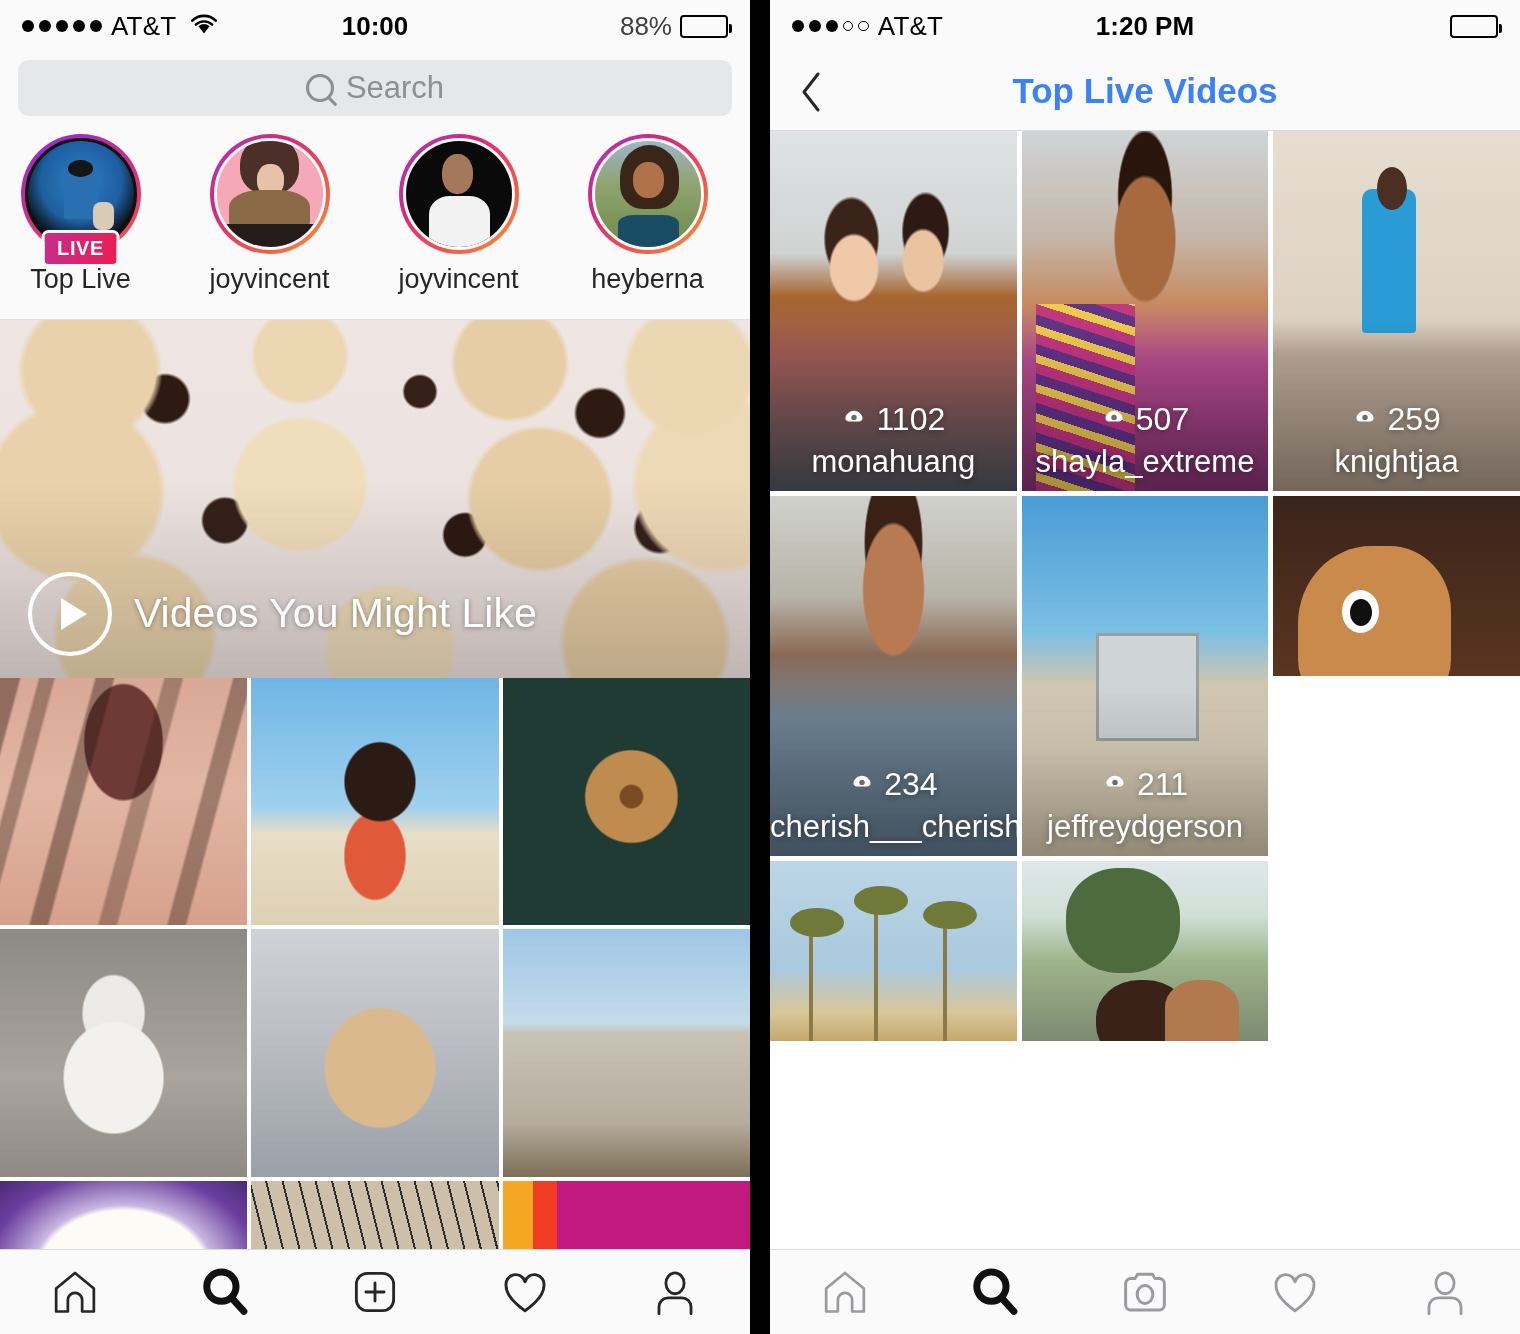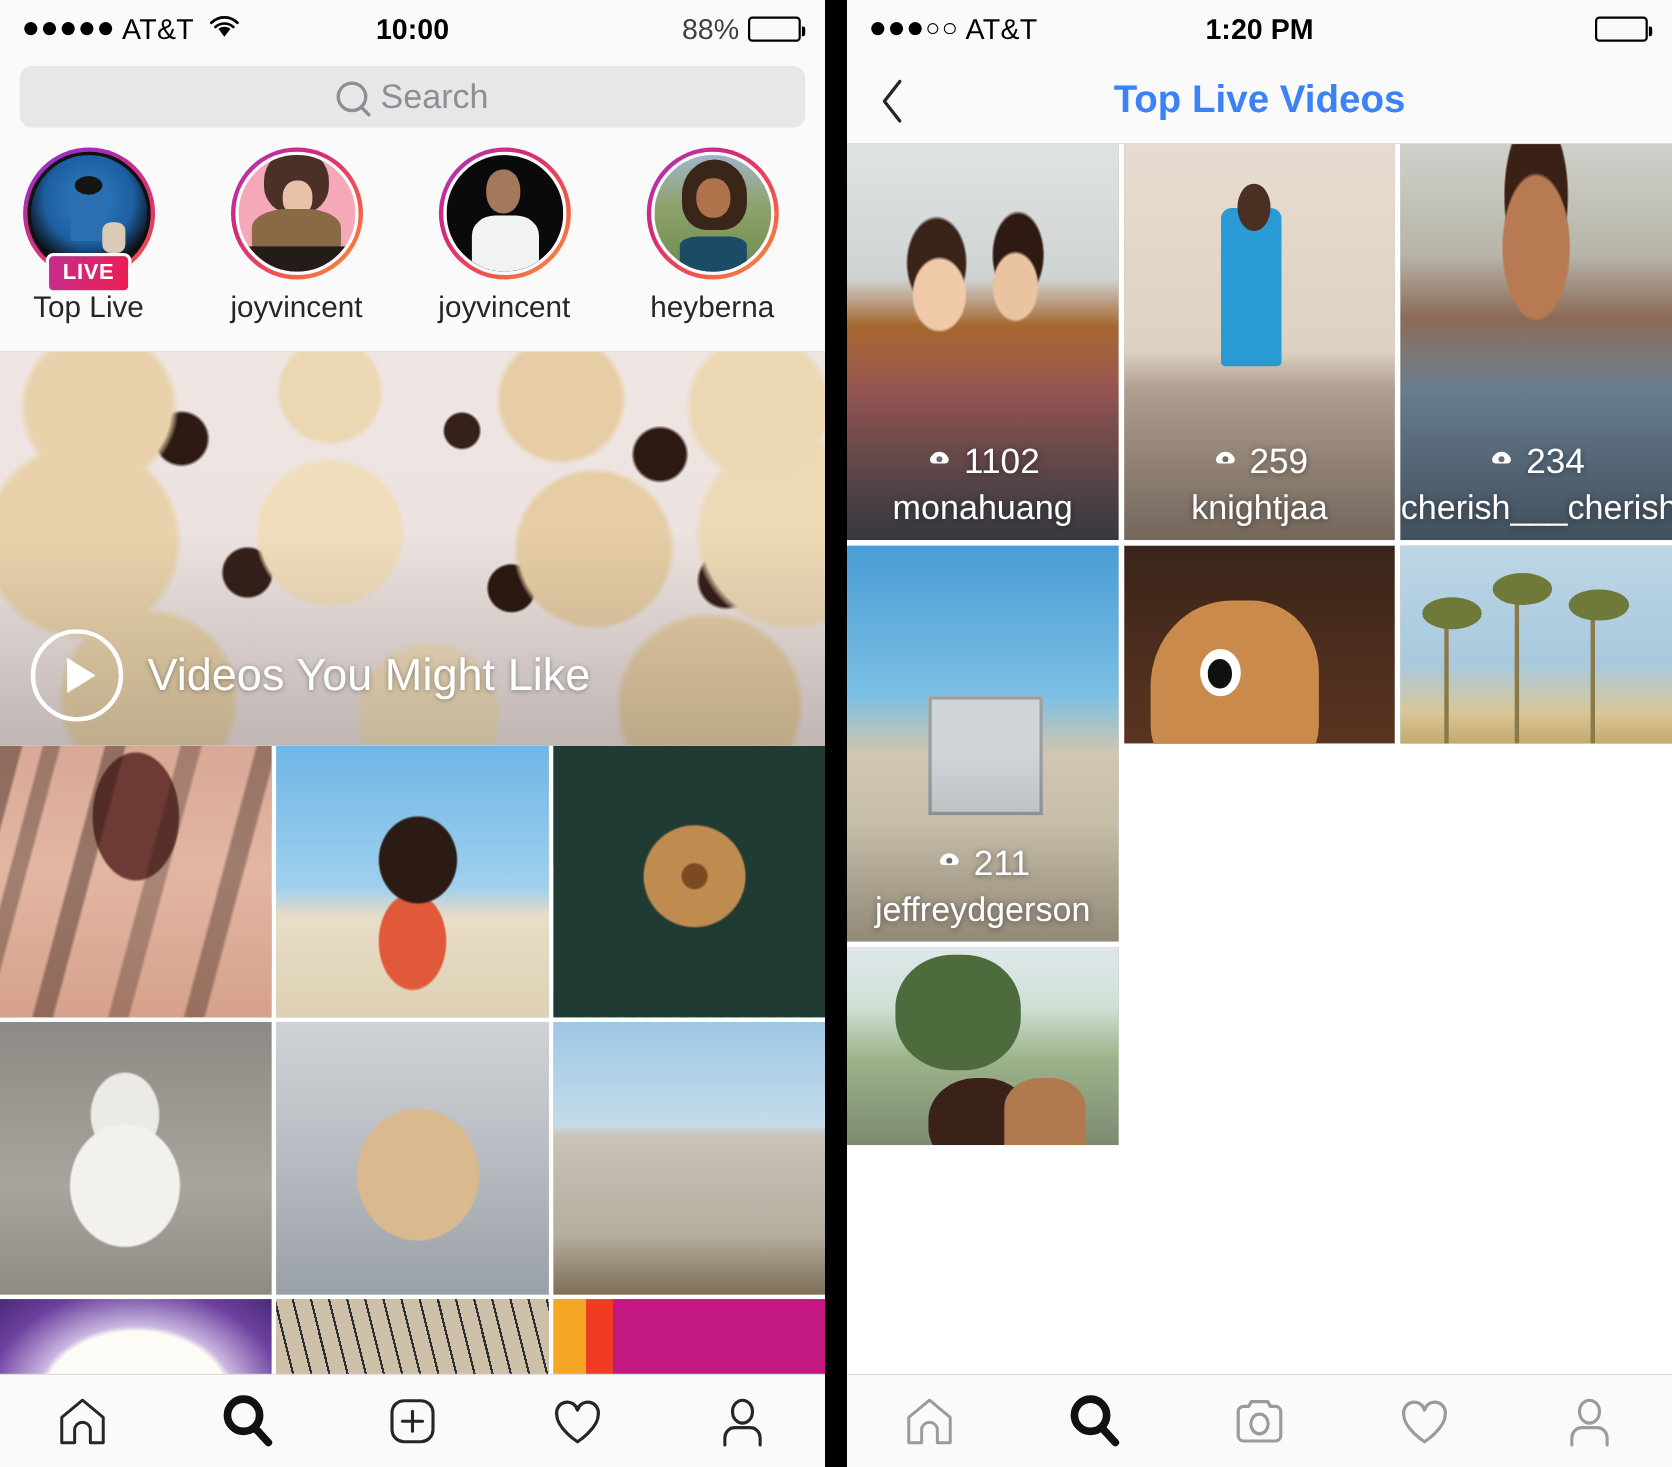--- a/index.html
+++ b/index.html
@@ -343,20 +343,40 @@
                   <path d="M12 3.5c-4.6 0-7.9 4.3-7.9 6.6 0 2 1.4 3.2 3.4 3.2h9c2 0 3.4-1.2 3.4-3.2 0-2.3-3.3-6.6-7.9-6.6z" fill="#fff"></path>
                   <circle cx="12" cy="9.6" r="2.5" fill="#6b6b6b"></circle>
                 </svg>
             </span>
             <span>1102</span>
           </div>
           <div class="lname">monahuang</div>
         </div>
       </div>
 
+      <div class="lcell">
+        <div class="ph" style="background:
+            radial-gradient(ellipse at 50% 30%, #a66a3e 0 17%, transparent 18%),
+            radial-gradient(ellipse at 50% 18%, #2a150c 0 15%, transparent 16%),
+            linear-gradient(#cfd4d6 0%,#c4b6a8 30%,#c78a60 48%,#b44a8e 64%,#7b2f6a 100%)"></div>
+        <div style="position:absolute;left:6%;bottom:0;width:40%;height:52%;background:repeating-linear-gradient(18deg,#c1327f 0 10px,#f0d24a 10px 18px,#5a2f86 18px 28px);opacity:.92;"></div>
+        <div class="scrim"></div>
+        <div class="meta">
+          <div class="vcount">
+            <span class="eye">
+              <svg width="26" height="26" viewBox="0 0 24 24">
+                  <path d="M12 3.5c-4.6 0-7.9 4.3-7.9 6.6 0 2 1.4 3.2 3.4 3.2h9c2 0 3.4-1.2 3.4-3.2 0-2.3-3.3-6.6-7.9-6.6z" fill="#fff"></path>
+                  <circle cx="12" cy="9.6" r="2.5" fill="#6b6b6b"></circle>
+                </svg>
+            </span>
+            <span>507</span>
+          </div>
+          <div class="lname">shayla_extreme</div>
+        </div>
+      </div>
 
 
       <div class="lcell">
         <div class="ph" style="background:
             radial-gradient(ellipse at 44% 26%, #4a3025 0 8%, transparent 9%),
             linear-gradient(#e6ddd0 0%,#ddd2c2 52%,#b9a798 62%,#a08e7e 100%)"></div>
         <div style="position:absolute;left:36%;top:16%;width:22%;height:40%;background:#2a9bd4;border-radius:10px 10px 4px 4px;"></div>
         <div style="position:absolute;left:42%;top:10%;width:12%;height:12%;background:#4a2f22;border-radius:50%;"></div>
         <div class="scrim"></div>
         <div class="meta">

